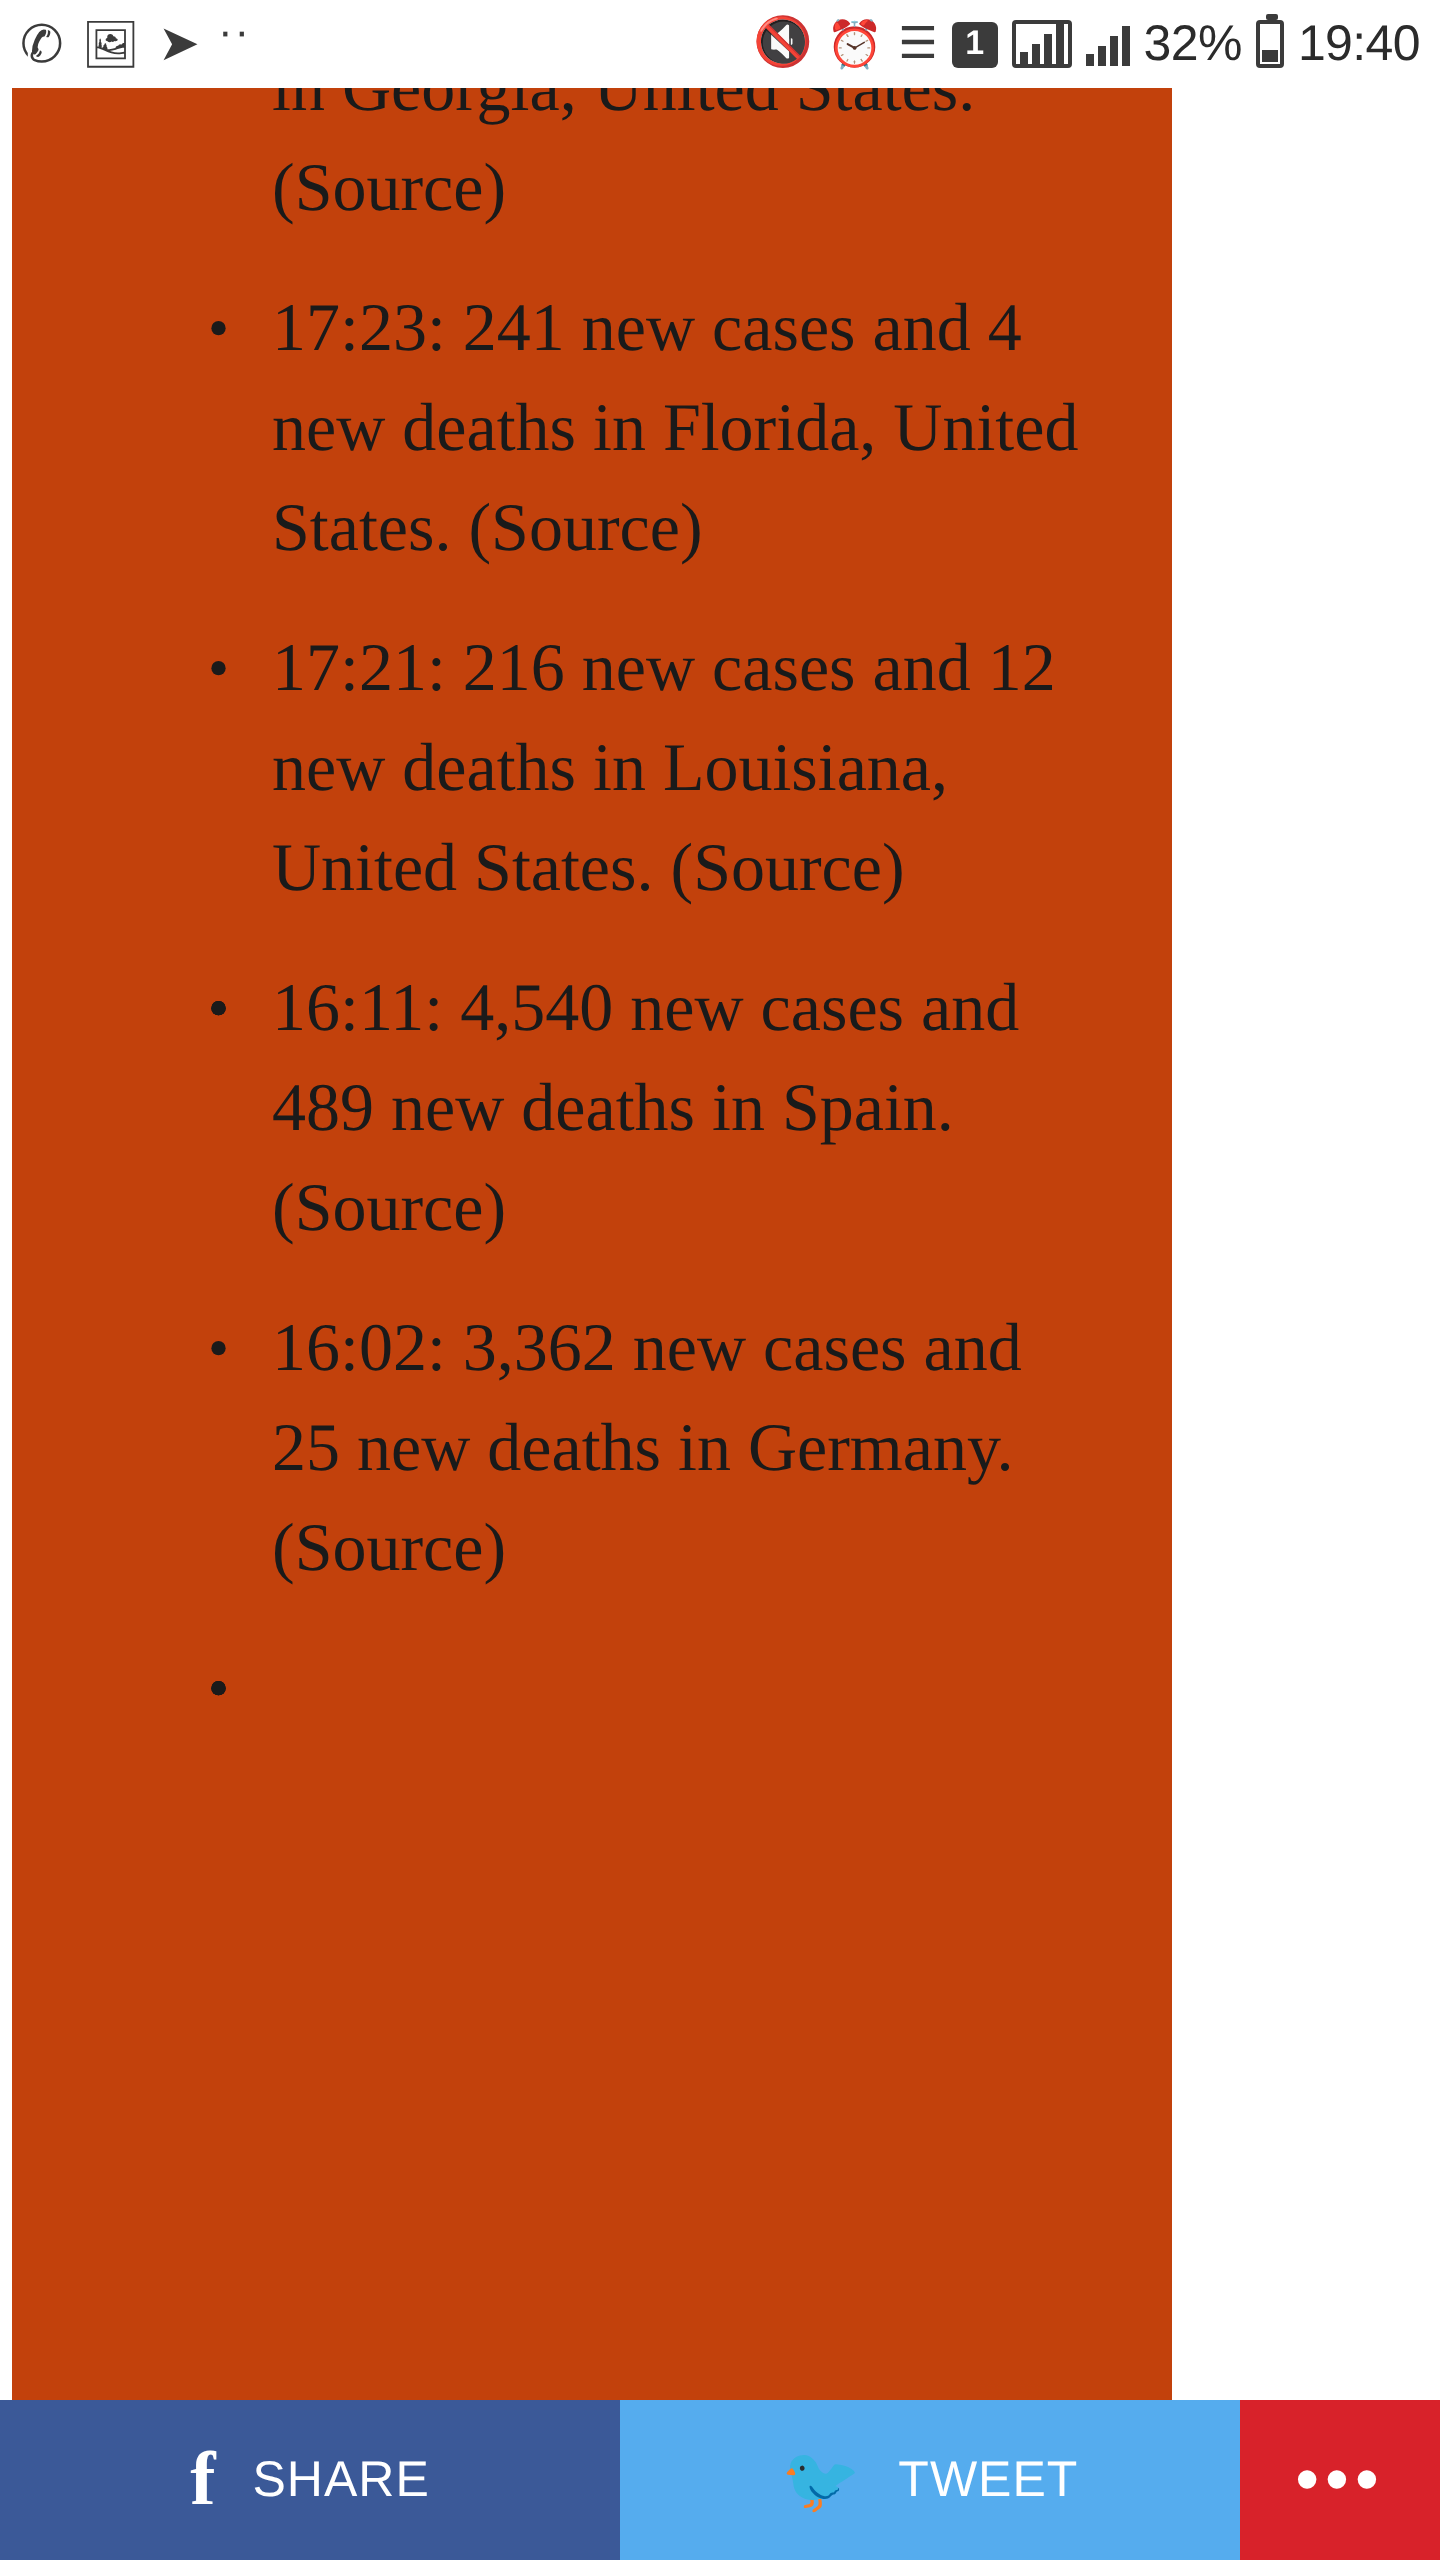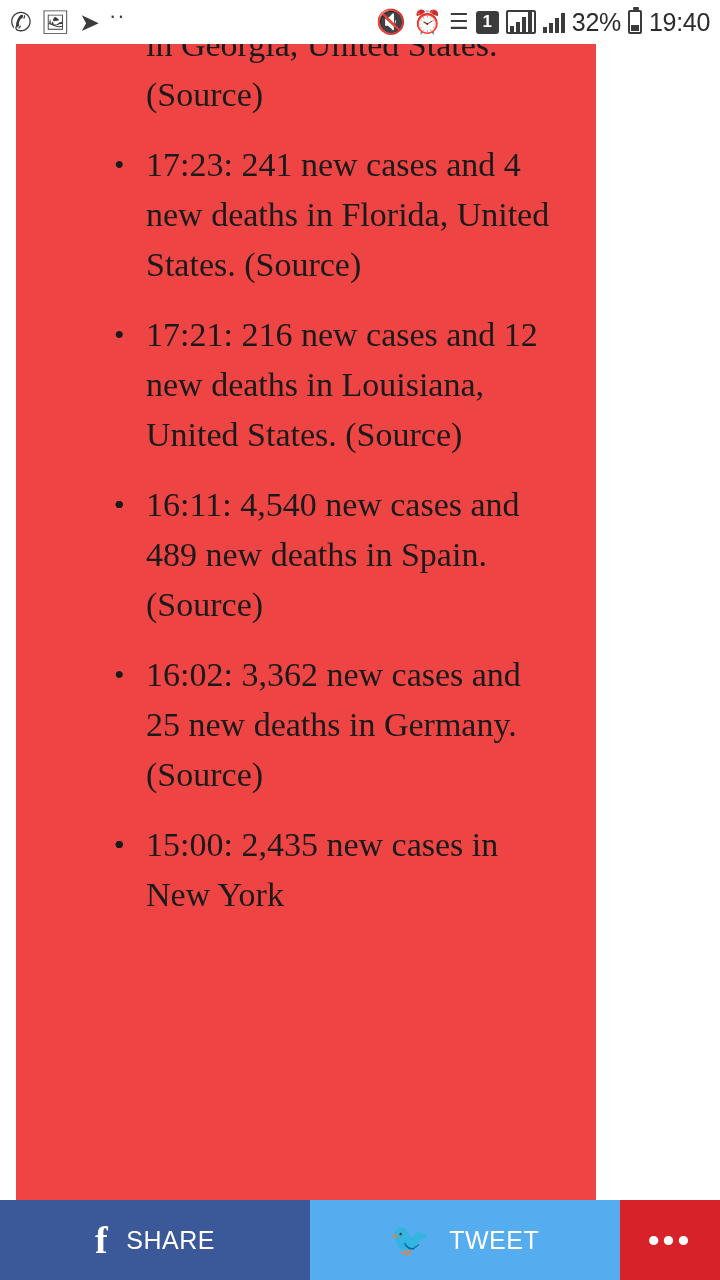--- a/index.html
+++ b/index.html
@@ -117,25 +117,25 @@
     content: "";
     position: absolute;
     left: 1px; right: 1px; bottom: 1px;
     height: 32%;
     background: #3b3b3b;
   }
 
   
   .content {
     position: absolute;
-    top: 44px; left: 16px;
+    top: 44px; left: 6px;
     width: 580px;
     height: 1156px;
     overflow: hidden;
-    background: #ef4444;
+    background: #c2410c;
   }
   ul.timeline {
     list-style: none;
     padding: 0;
     margin: 0;
   }
   ul.timeline li {
     position: relative;
     font-size: 34px;
     line-height: 50px;
@@ -260,21 +260,20 @@
         <span>16:02: 3,362 new cases and 25 new deaths in Germany. (Source)</span>
       </li>
       <li>
         <span class="bullet">•</span>
       </li>
       <li>
         <span class="bullet">•</span>
       </li>
       <li>
         <span class="bullet">•</span>
-        <span>15:00: 2,435 new cases in New York</span>
       </li>
     </ul>
   </div>
 
   <div class="sharebar">
     <div class="share-btn share-fb">
       <span class="glyph-fb">f</span>
       <span>SHARE</span>
     </div>
     <div class="share-btn share-tw">

